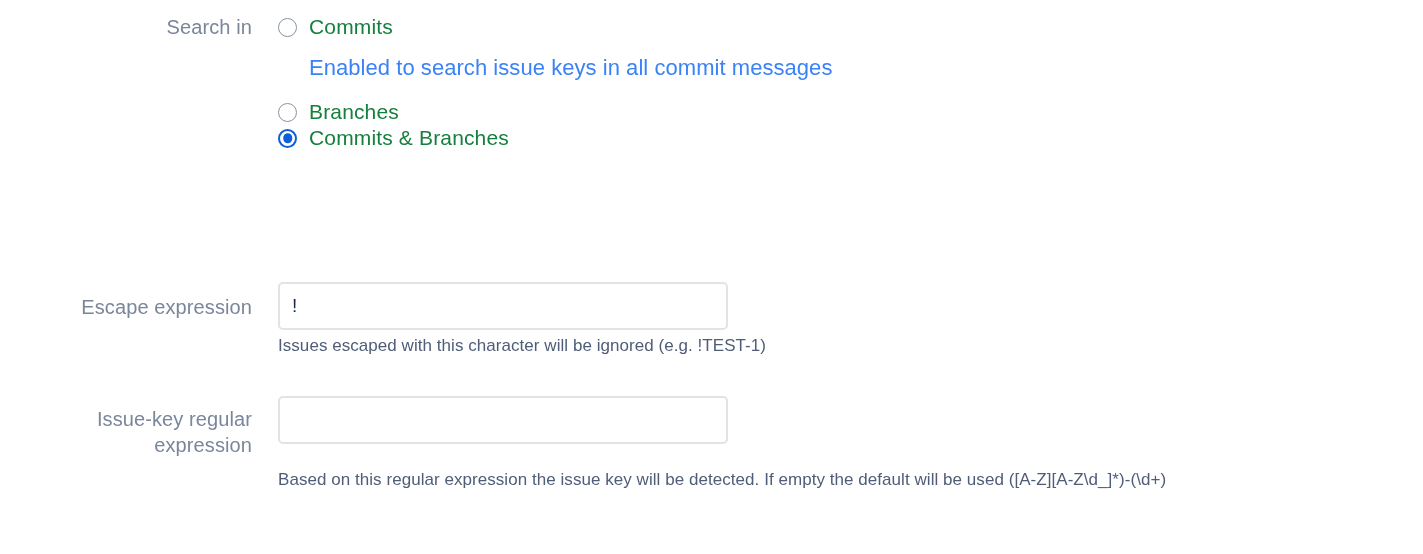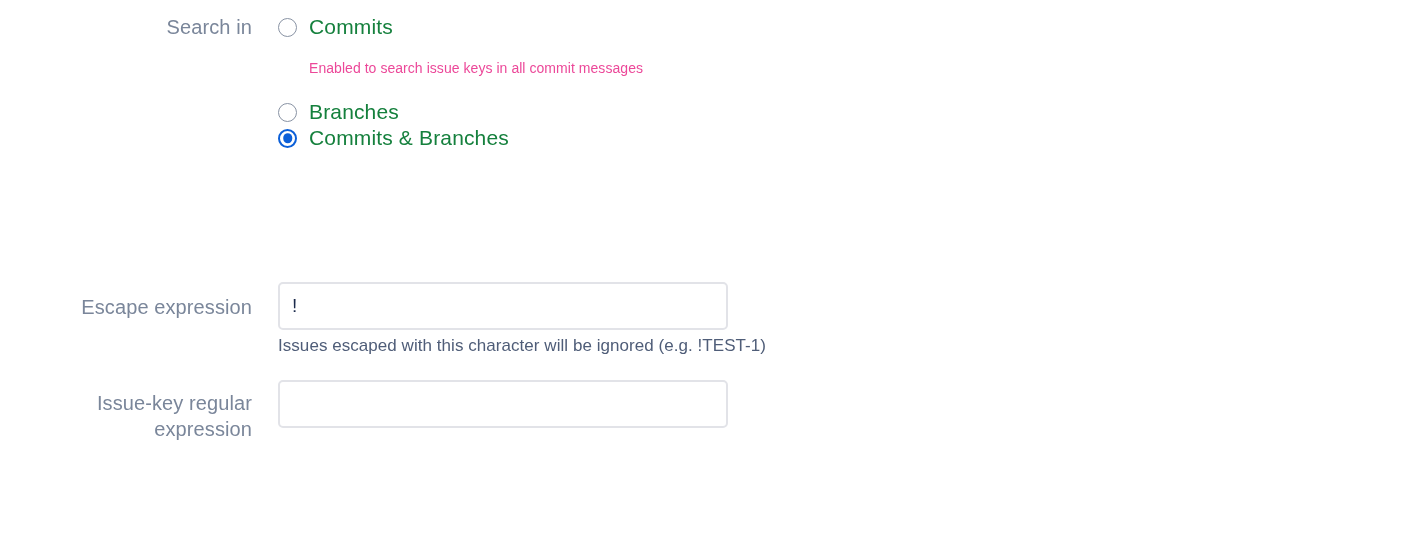--- a/index.html
+++ b/index.html
@@ -87,23 +87,23 @@
   }
 
   .radio-label {
     font-size: 21px;
     line-height: 26px;
     color: #15803d;
     letter-spacing: 0.15px;
   }
 
   .radio-desc {
-    font-size: 14px;
+    font-size: 22px;
     line-height: 22px;
-    color: #ec4899;
+    color: #3b82f6;
     margin-left: 31px;
     letter-spacing: 0.05px;
   }
 
   
   .text-input {
     width: 450px;
     height: 48px;
     box-sizing: border-box;
     border: 2px solid #e2e3e8;
@@ -160,20 +160,21 @@
   </div>
 
   <div class="blk field-row" style="top:282px;">
     <div class="field-label" style="padding-top:12px;">Escape expression</div>
     <div class="field-control">
       <input class="text-input" type="text" value="!" style="">
       <div class="help-text" style="">Issues escaped with this character will be ignored (e.g. !TEST-1)</div>
     </div>
   </div>
 
-  <div class="blk field-row" style="top:380px;">
+  <div class="blk field-row" style="top:396px;">
     <div class="field-label" style="padding-top:10px;">Issue-key regular expression</div>
     <div class="field-control">
       <input class="text-input" type="text" value="" style="">
+      <div class="help-text" style="margin-top:20px;">Based on this regular expression the issue key will be detected. If empty the default will be used ([A-Z][A-Z\d_]*)-(\d+)</div>
     </div>
   </div>
 
 </div>
 
 </body></html>

